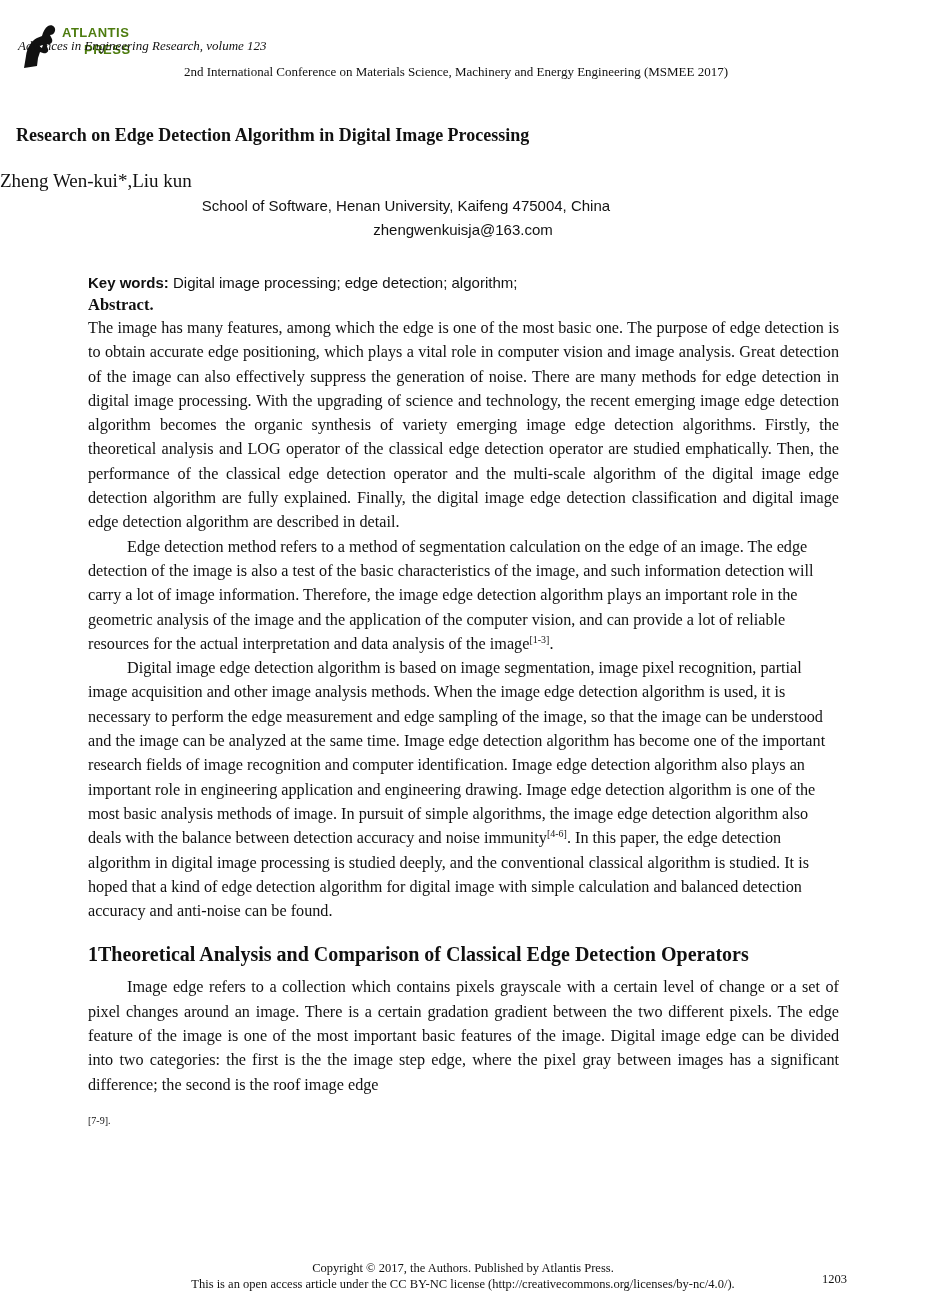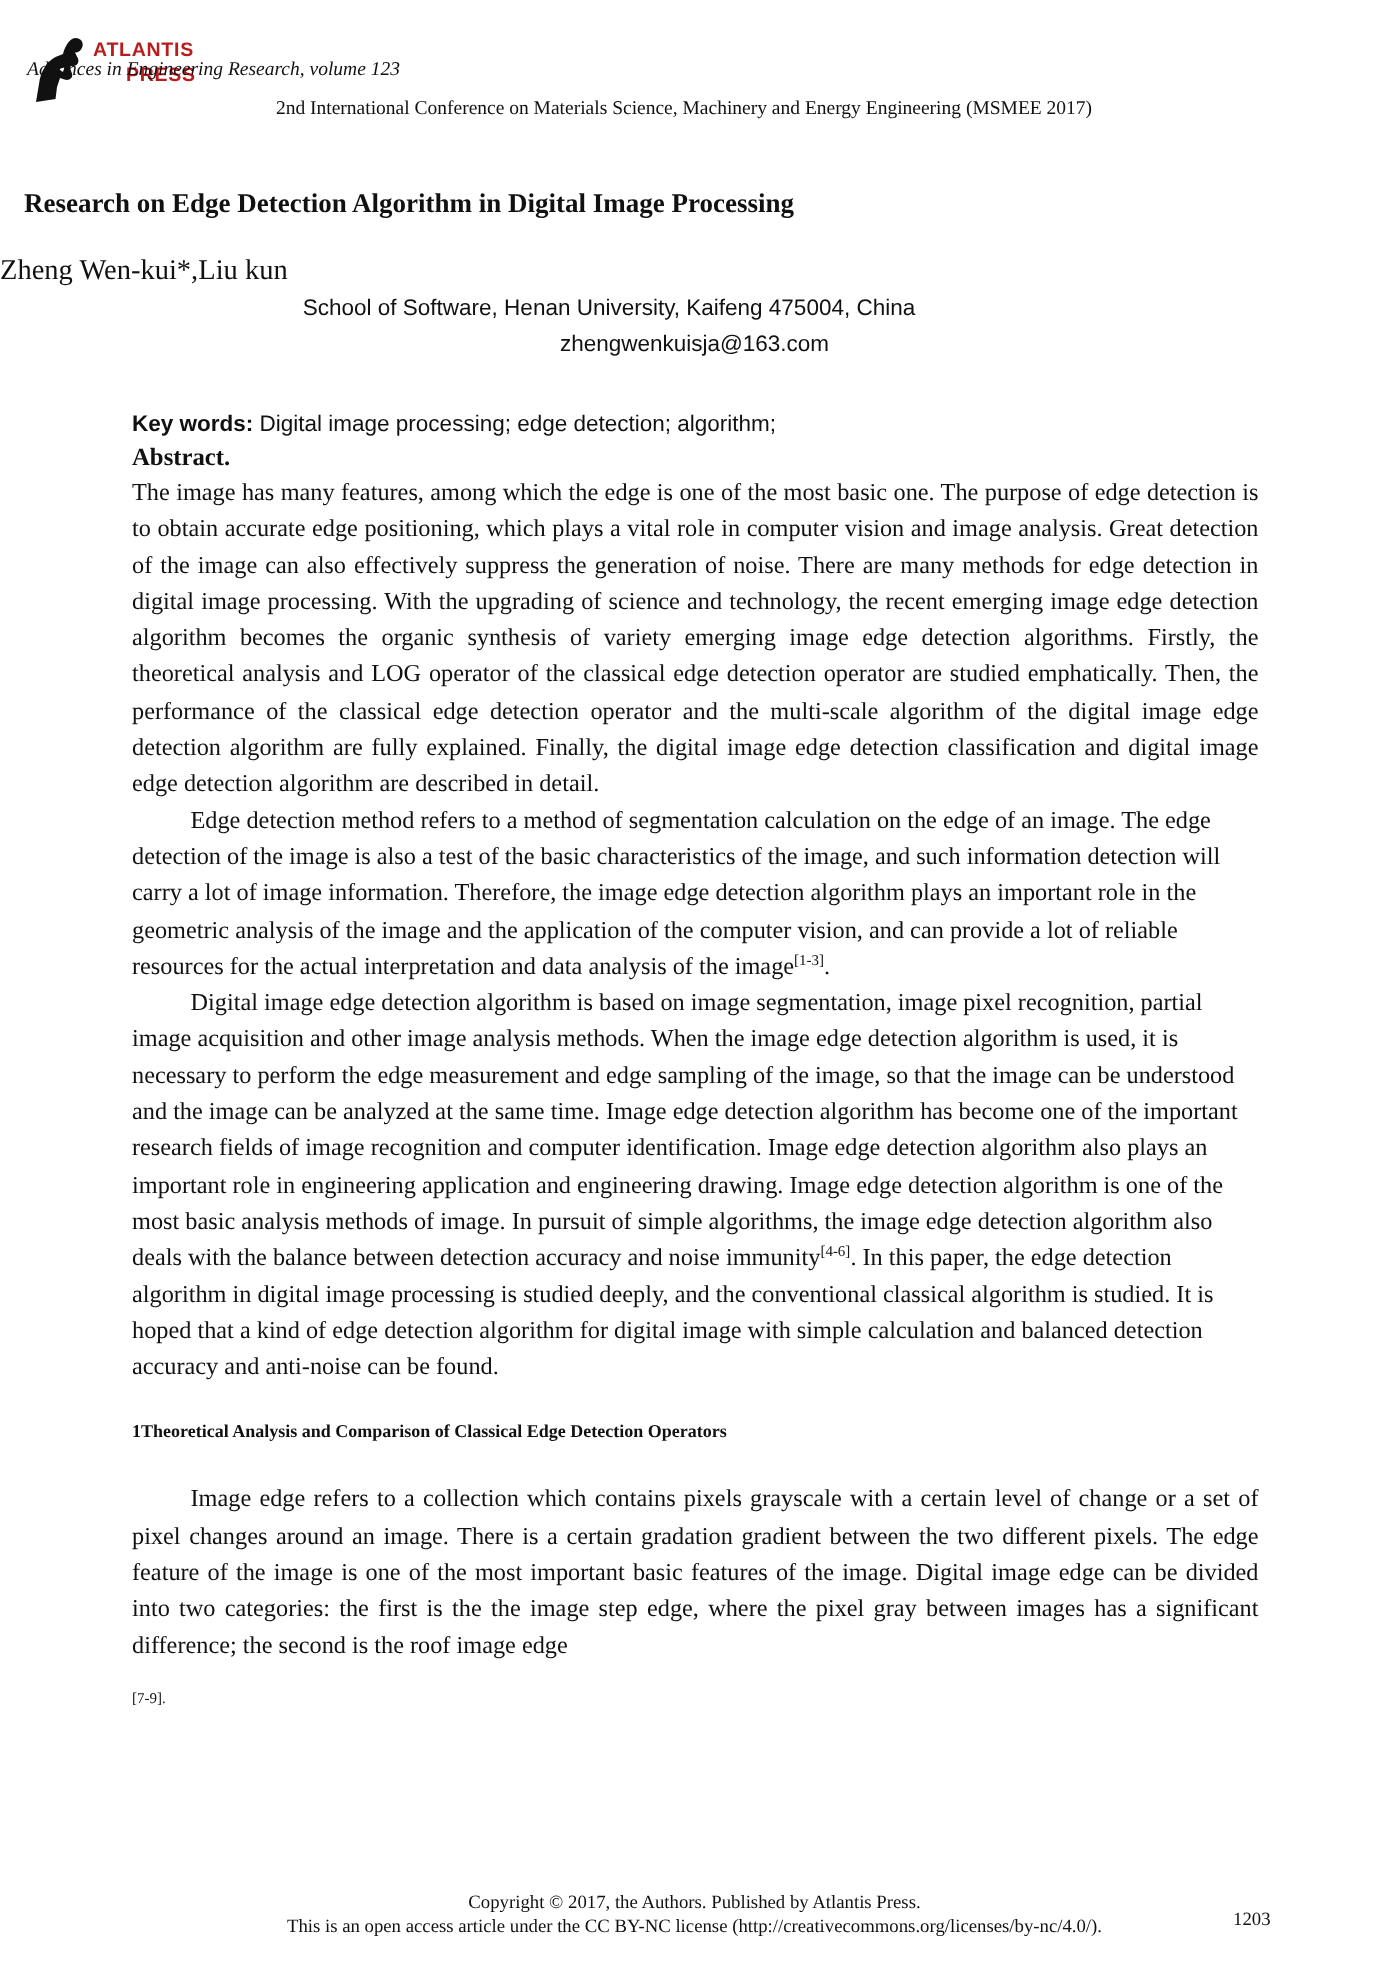--- a/index.html
+++ b/index.html
@@ -2,37 +2,37 @@
 <html><head>
 <meta charset="utf-8">
 <style>
   html, body { margin: 0; padding: 0; background: #ffffff; }
   body {
     width: 926px; height: 1309px; position: relative; overflow: hidden;
     font-family: "Liberation Serif", serif; color: #111;
   }
   .logo { position: absolute; left: 22px; top: 22px; width: 120px; height: 50px; }
   .logo svg { position: absolute; left: 0; top: 0; }
-  .logo-text { position: absolute; left: 40px; top: 2px; font-family: "Liberation Sans", sans-serif; font-weight: bold; font-size: 13px; line-height: 17px; letter-spacing: 0.5px; color: #b91c1c; }
+  .logo-text { position: absolute; left: 40px; top: 2px; font-family: "Liberation Sans", sans-serif; font-weight: bold; font-size: 13px; line-height: 17px; letter-spacing: 0.5px; color: #4d7c0f; }
   .logo-text .l2 { display: block; padding-left: 22px; }
   .journal { position: absolute; left: 0; width: 896px; top: 38px; text-align: left; font-style: italic; font-size: 13px; padding-left: 18px; box-sizing: border-box; }
   .conf { position: absolute; left: 0; width: 894px; top: 64px; text-align: center; font-size: 13px; padding-left: 18px; box-sizing: border-box; }
   .title { position: absolute; left: 16px; width: 926px; top: 125px; font-weight: bold; font-size: 18px; }
   .authors { position: absolute; left: 0; width: 926px; top: 170px; text-align: left; font-family: Liberation Serif, serif; font-size: 19px; }
   .affil { position: absolute; left: 0; width: 812px; top: 197px; text-align: center; font-family: "Liberation Sans", sans-serif; font-size: 15px; }
   .email { position: absolute; left: 0; width: 926px; top: 221px; text-align: center; font-family: "Liberation Sans", sans-serif; font-size: 15px; }
   .content { position: absolute; left: 88px; top: 272px; width: 751px; font-size: 16.2px; line-height: 24.3px; }
   .kw { font-family: "Liberation Sans", sans-serif; font-size: 15px; line-height: 22px; }
   .kw b { font-weight: bold; }
   .abs-h { font-weight: bold; font-size: 16.5px; line-height: 22px; }
   p { margin: 0; }
   .just { text-align: justify; }
   .ind { text-indent: 39px; }
   sup { font-size: 10px; vertical-align: 6px; line-height: 0; }
-  .sec-h { font-weight: bold; font-size: 12px; margin-top: 18px; margin-bottom: 20px; line-height: 26px; }
+  .sec-h { font-weight: bold; font-size: 20px; margin-top: 18px; margin-bottom: 8px; line-height: 26px; }
   .ref-line { font-size: 10px; line-height: 14px; margin-top: 17px; }
   .gap { height: 10px; }
   .footer { position: absolute; left: 0; width: 926px; top: 1260px; text-align: center; font-size: 12.5px; line-height: 16px; }
   .pagenum { position: absolute; left: 822px; top: 1272px; font-size: 12.5px; }
 </style>
 </head>
 <body>
 
 <div class="logo">
   <svg width="40" height="48" viewBox="0 0 40 48">

